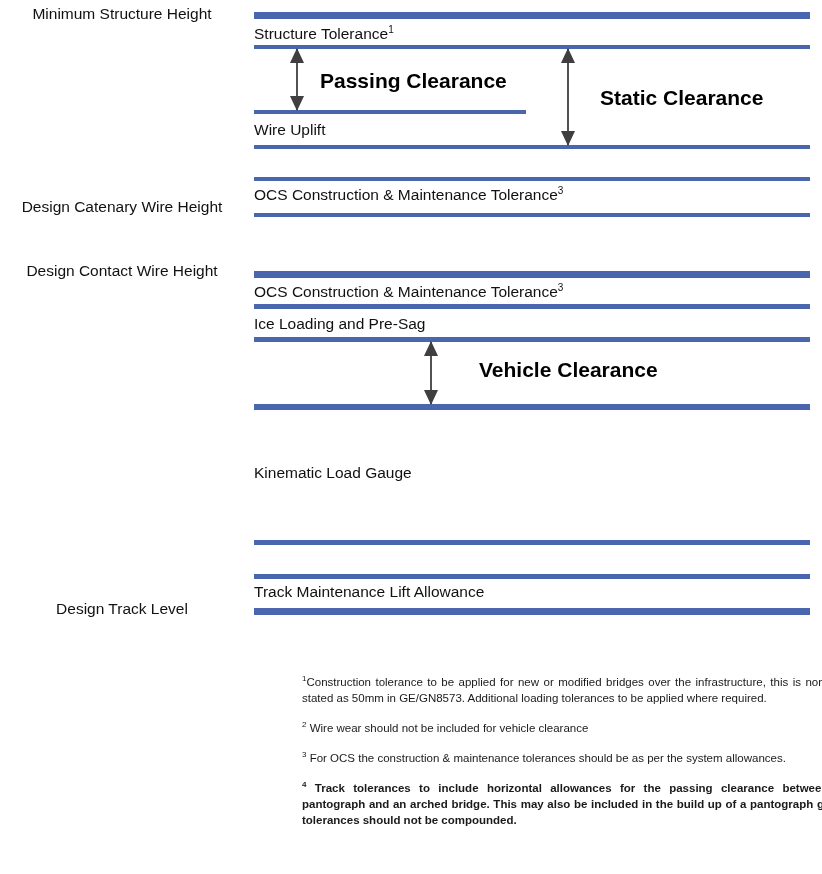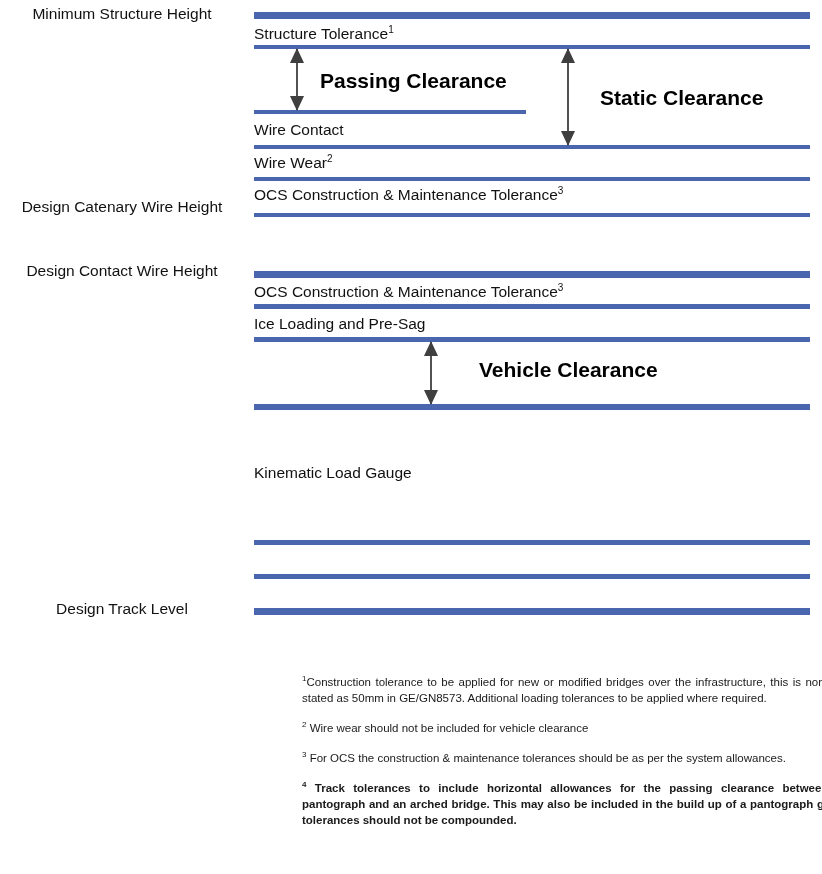--- a/index.html
+++ b/index.html
@@ -110,26 +110,26 @@
     <div class="bar" style="left: 254px; top: 337px; width: 556px; height: 5px; background: rgb(74, 102, 174);"></div>
     <div class="bar" style="left: 254px; top: 404px; width: 556px; height: 6px; background: rgb(74, 102, 174);"></div>
     <div class="bar" style="left: 254px; top: 540px; width: 556px; height: 5px; background: rgb(74, 102, 174);"></div>
     <div class="bar" style="left: 254px; top: 574px; width: 556px; height: 5px; background: rgb(74, 102, 174);"></div>
     <div class="bar" style="left: 254px; top: 608px; width: 556px; height: 7px; background: rgb(74, 102, 174);"></div>
     <div class="level-label" style="top: 5px;">Minimum Structure Height</div>
     <div class="level-label" style="top: 198px;">Design Catenary Wire Height</div>
     <div class="level-label" style="top: 262px;">Design Contact Wire Height</div>
     <div class="level-label" style="top: 600px;">Design Track Level</div>
     <div class="band-label" style="top: 25px;"><span>Structure Tolerance</span><sup>1</sup></div>
-    <div class="band-label" style="top: 121px;"><span>Wire Contact</span></div>
-    <div class="band-label" style="top: 154px;"><span>Wire Wear</span><sup>2</sup></div>
+    <div class="band-label" style="top: 121px;"><span>Wire Uplift</span></div>
     <div class="band-label" style="top: 186px;"><span>OCS Construction &amp; Maintenance Tolerance</span><sup>3</sup></div>
     <div class="band-label" style="top: 283px;"><span>OCS Construction &amp; Maintenance Tolerance</span><sup>3</sup></div>
     <div class="band-label" style="top: 315px;"><span>Ice Loading and Pre-Sag</span></div>
     <div class="band-label" style="top: 464px;"><span>Kinematic Load Gauge</span></div>
+    <div class="band-label" style="top: 583px;"><span>Track Maintenance Lift Allowance</span></div>
     <div class="clearance-label" style="left: 320px; top: 72px;">Passing Clearance</div>
     <div class="dim-arrow" style="left: 286px; top: 47px; width: 22px; height: 65px;"><svg width="22" height="65" viewBox="0 0 22 65">
         <line x1="11" y1="2" x2="11" y2="63" stroke="#262626" stroke-width="1.6"></line>
         <polygon points="11,1 4,16 18,16" fill="#3f3f3f"></polygon>
         <polygon points="11,64 4,49 18,49" fill="#3f3f3f"></polygon>
       </svg></div>
     <div class="clearance-label" style="left: 600px; top: 89px; text-align: right;">Static Clearance</div>
     <div class="dim-arrow" style="left: 557px; top: 47px; width: 22px; height: 100px;"><svg width="22" height="100" viewBox="0 0 22 100">
         <line x1="11" y1="2" x2="11" y2="98" stroke="#262626" stroke-width="1.6"></line>
         <polygon points="11,1 4,16 18,16" fill="#3f3f3f"></polygon>

